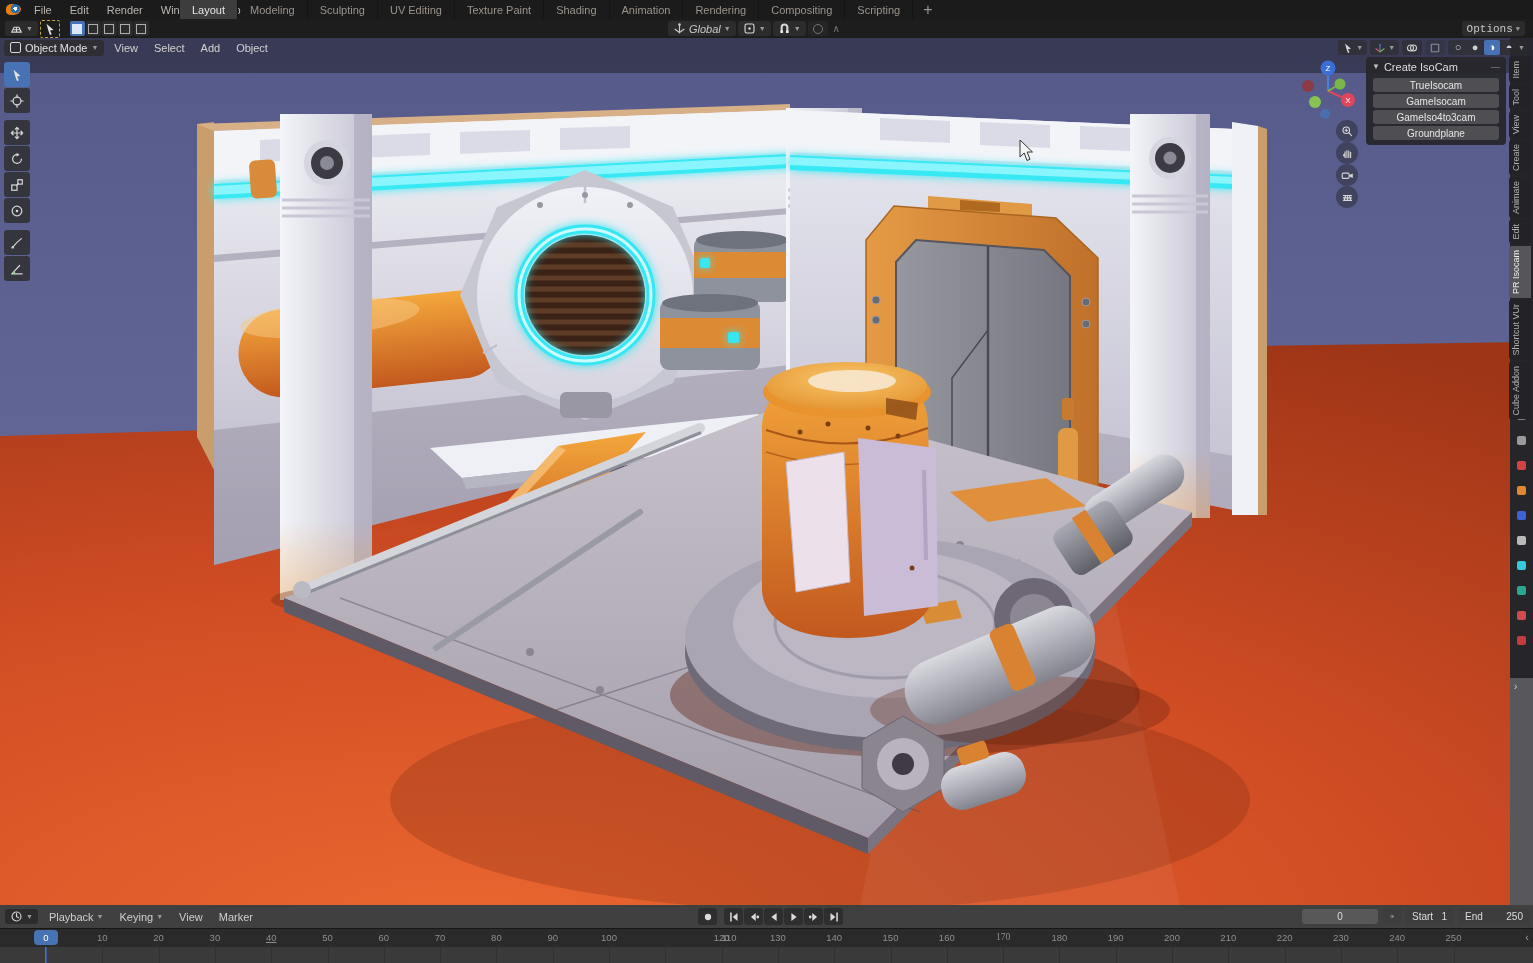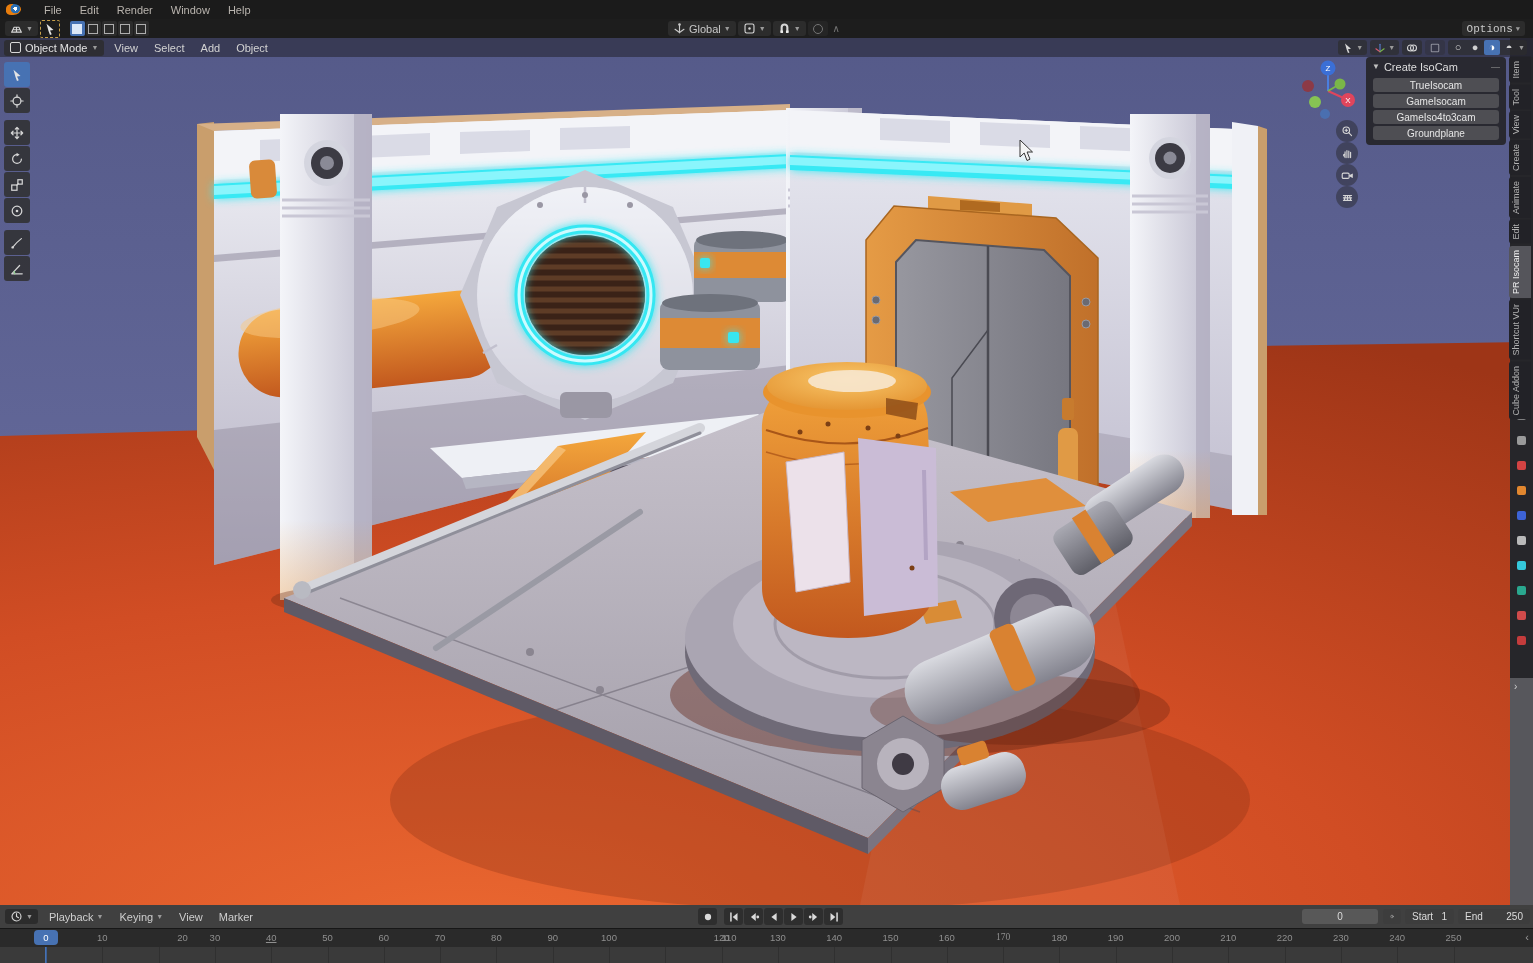--- a/index.html
+++ b/index.html
@@ -2,42 +2,42 @@
 <html><head>
 <meta charset="utf-8">
 <style>
   html,body{margin:0;padding:0;background:#111;}
   #app{position:relative;width:1533px;height:963px;overflow:hidden;
        font-family:"Liberation Sans","DejaVu Sans",sans-serif;color:#c8c8c8;
        -webkit-font-smoothing:antialiased;user-select:none;}
   .abs{position:absolute;}
   
   #topbar{position:absolute;left:0;top:0;width:1533px;height:19px;background:#1b1b1b;
-          display:flex;align-items:center;font-size:11px;z-index:20;gap:10px;}
+          display:flex;align-items:center;font-size:11px;z-index:20;}
   .menu-item{padding:0 9px;color:#b9b4ae;cursor:default;}
   #workspaces{position:absolute;left:180px;top:0;height:19px;display:flex;align-items:stretch;}
   .ws-tab{display:flex;align-items:center;padding:0 12px;color:#9b938c;font-size:11px;border-right:1px solid #141414;}
   .ws-tab.active{background:#3d3d3d;color:#e4e4e4;}
   .ws-add{display:flex;align-items:center;padding:0 10px;color:#9b938c;}
   #blender-logo{width:15px;height:11px;margin:0 4px 0 6px;border-radius:45% 55% 60% 40%;
                 background:radial-gradient(circle at 62% 42%,#fff 0 2px,#2a6fb4 2px 4.5px,#e87d0d 5px);}
   
   #toolsettings{position:absolute;left:0;top:19px;width:1533px;height:19px;background:#1d1d1d;z-index:20;font-size:11px;}
   .ts-group{position:absolute;top:0;height:19px;display:flex;align-items:center;gap:2px;}
   .pill{display:flex;align-items:center;gap:3px;background:#2c2c2c;border-radius:3px;height:15px;padding:0 5px;}
   .caret{font-size:7px;color:#9a9a9a;}
   .tool-active-box{width:18px;height:16px;border:1px dashed #c8a04a;border-radius:2px;display:flex;align-items:center;justify-content:center;}
   .selmode{display:flex;gap:1px;margin-left:8px;}
   .selmode .sm{width:15px;height:15px;border-radius:2px;background:#2c2c2c;display:flex;align-items:center;justify-content:center;}
   .sm i{display:block;width:8px;height:8px;border:1px solid #aeaeae;}
   .sm.active{background:#4772b3;}
   .sm.active i{background:#dce8f8;border-color:#dce8f8;}
   .options-btn{position:absolute;right:8px;top:2px;font-family:Liberation Mono, monospace;}
   
-  #vp-header{position:absolute;left:0;top:38px;width:1533px;height:19px;background:rgba(40,40,55,.62);z-index:12;font-size:11px;}
+  #vp-header{position:absolute;left:0;top:38px;width:1533px;height:35px;background:rgba(40,40,55,.62);z-index:12;font-size:11px;}
   #vp-menus{position:absolute;left:4px;top:0;height:19px;display:flex;align-items:center;gap:2px;}
   .vp-menu{padding:0 8px;color:#d2d2d2;}
   .mode-btn{display:flex;align-items:center;gap:4px;background:#2c2c2ccc;border-radius:3px;height:16px;padding:0 6px;color:#e2e2e2;}
   .mode-icon{width:9px;height:9px;border:1.5px solid #d8d8d8;border-radius:2px;}
   #vp-right{position:absolute;right:6px;top:1px;height:17px;display:flex;align-items:center;gap:3px;}
   .hdr-ic{display:flex;align-items:center;gap:2px;background:#2c2c2ca8;border-radius:3px;height:15px;padding:0 4px;color:#cfcfcf;}
   .shade-group{display:flex;align-items:center;background:#2c2c2ca8;border-radius:3px;height:15px;padding:0 2px;gap:1px;}
   .shade{width:16px;text-align:center;font-size:11px;color:#d0d0d0;border-radius:2px;line-height:15px;}
   .shade.active{background:#4772b3;color:#fff;}
   .dim{opacity:.55;}
@@ -350,20 +350,33 @@
   <div id="topbar">
     <span id="blender-logo"></span>
     <div id="topbar-menus" style="display:flex;">
         <span class="menu-item">File</span>
         <span class="menu-item">Edit</span>
         <span class="menu-item">Render</span>
         <span class="menu-item">Window</span>
         <span class="menu-item">Help</span>
       </div>
   </div>
+  <div id="workspaces" class="abs" style="z-index:21;">
+      <span class="ws-tab active">Layout</span>
+      <span class="ws-tab">Modeling</span>
+      <span class="ws-tab">Sculpting</span>
+      <span class="ws-tab">UV Editing</span>
+      <span class="ws-tab">Texture Paint</span>
+      <span class="ws-tab">Shading</span>
+      <span class="ws-tab">Animation</span>
+      <span class="ws-tab">Rendering</span>
+      <span class="ws-tab">Compositing</span>
+      <span class="ws-tab">Scripting</span>
+      <span class="ws-add">+</span>
+    </div>
 
   <div id="toolsettings">
     <div class="ts-group" style="left:5px;">
       <span class="pill">
           <svg class="ic" width="13" height="13" viewBox="0 0 16 16" fill="none" stroke="#d6d6d6" stroke-width="1.4" stroke-linecap="round">
             <path d="M2,12.5 H14 M3.5,9.5 H12.5 M5,6.5 H11 M5,6.5 L2,12.5 M11,6.5 L14,12.5 M8,6.5 V12.5"></path>
           </svg>
           <span class="caret">▼</span>
         </span>
       <span class="tool-active-box">
@@ -382,21 +395,21 @@
             <i></i>
           </span>
           <span class="sm">
             <i></i>
           </span>
           <span class="sm">
             <i></i>
           </span>
         </span>
     </div>
-    <div class="ts-group" style="left:668px;">
+    <div class="ts-group" style="left:668px;font-style:italic;">
       <span class="pill">
         <svg class="ic" width="13" height="13" viewBox="0 0 16 16" fill="none" stroke="#d6d6d6" stroke-width="1.4" stroke-linecap="round">
             <path d="M8,13 V3" stroke="#c9c9c9"></path>
             <path d="M8,13 L2.5,9" stroke="#c9c9c9"></path>
             <path d="M8,13 L13.5,9" stroke="#c9c9c9"></path>
             <circle cx="8" cy="3" r="1.6" fill="#c9c9c9" stroke="none"></circle>
           </svg>
         <span>Global</span>
         <span class="caret">▼</span>
       </span>
@@ -695,21 +708,21 @@
       </span>
       <span class="tl-field" style="left:1458px;width:72px;">
         <span>End</span>
         <span>250</span>
       </span>
     </div>
     <div id="tl-ruler">
       <span id="ruler-collapse">‹</span>
     <span class="playhead-badge" style="left: 46px;">0</span>
         <span class="tick" style="left: 102.3px;">10</span>
-        <span class="tick" style="left: 158.6px; margin-left: 24px;">20</span>
+        <span class="tick" style="left: 158.6px;">20</span>
         <span class="tick" style="left: 214.9px;">30</span>
         <span class="tick" style="left: 271.2px; text-decoration: underline;">40</span>
         <span class="tick" style="left: 327.5px;">50</span>
         <span class="tick" style="left: 383.8px;">60</span>
         <span class="tick" style="left: 440.1px;">70</span>
         <span class="tick" style="left: 496.4px;">80</span>
         <span class="tick" style="left: 552.7px;">90</span>
         <span class="tick" style="left: 609px;">100</span>
         <span class="tick" style="left: 693px; margin-left: 36px;">110</span>
         <span class="tick" style="left: 721.6px;">120</span>

